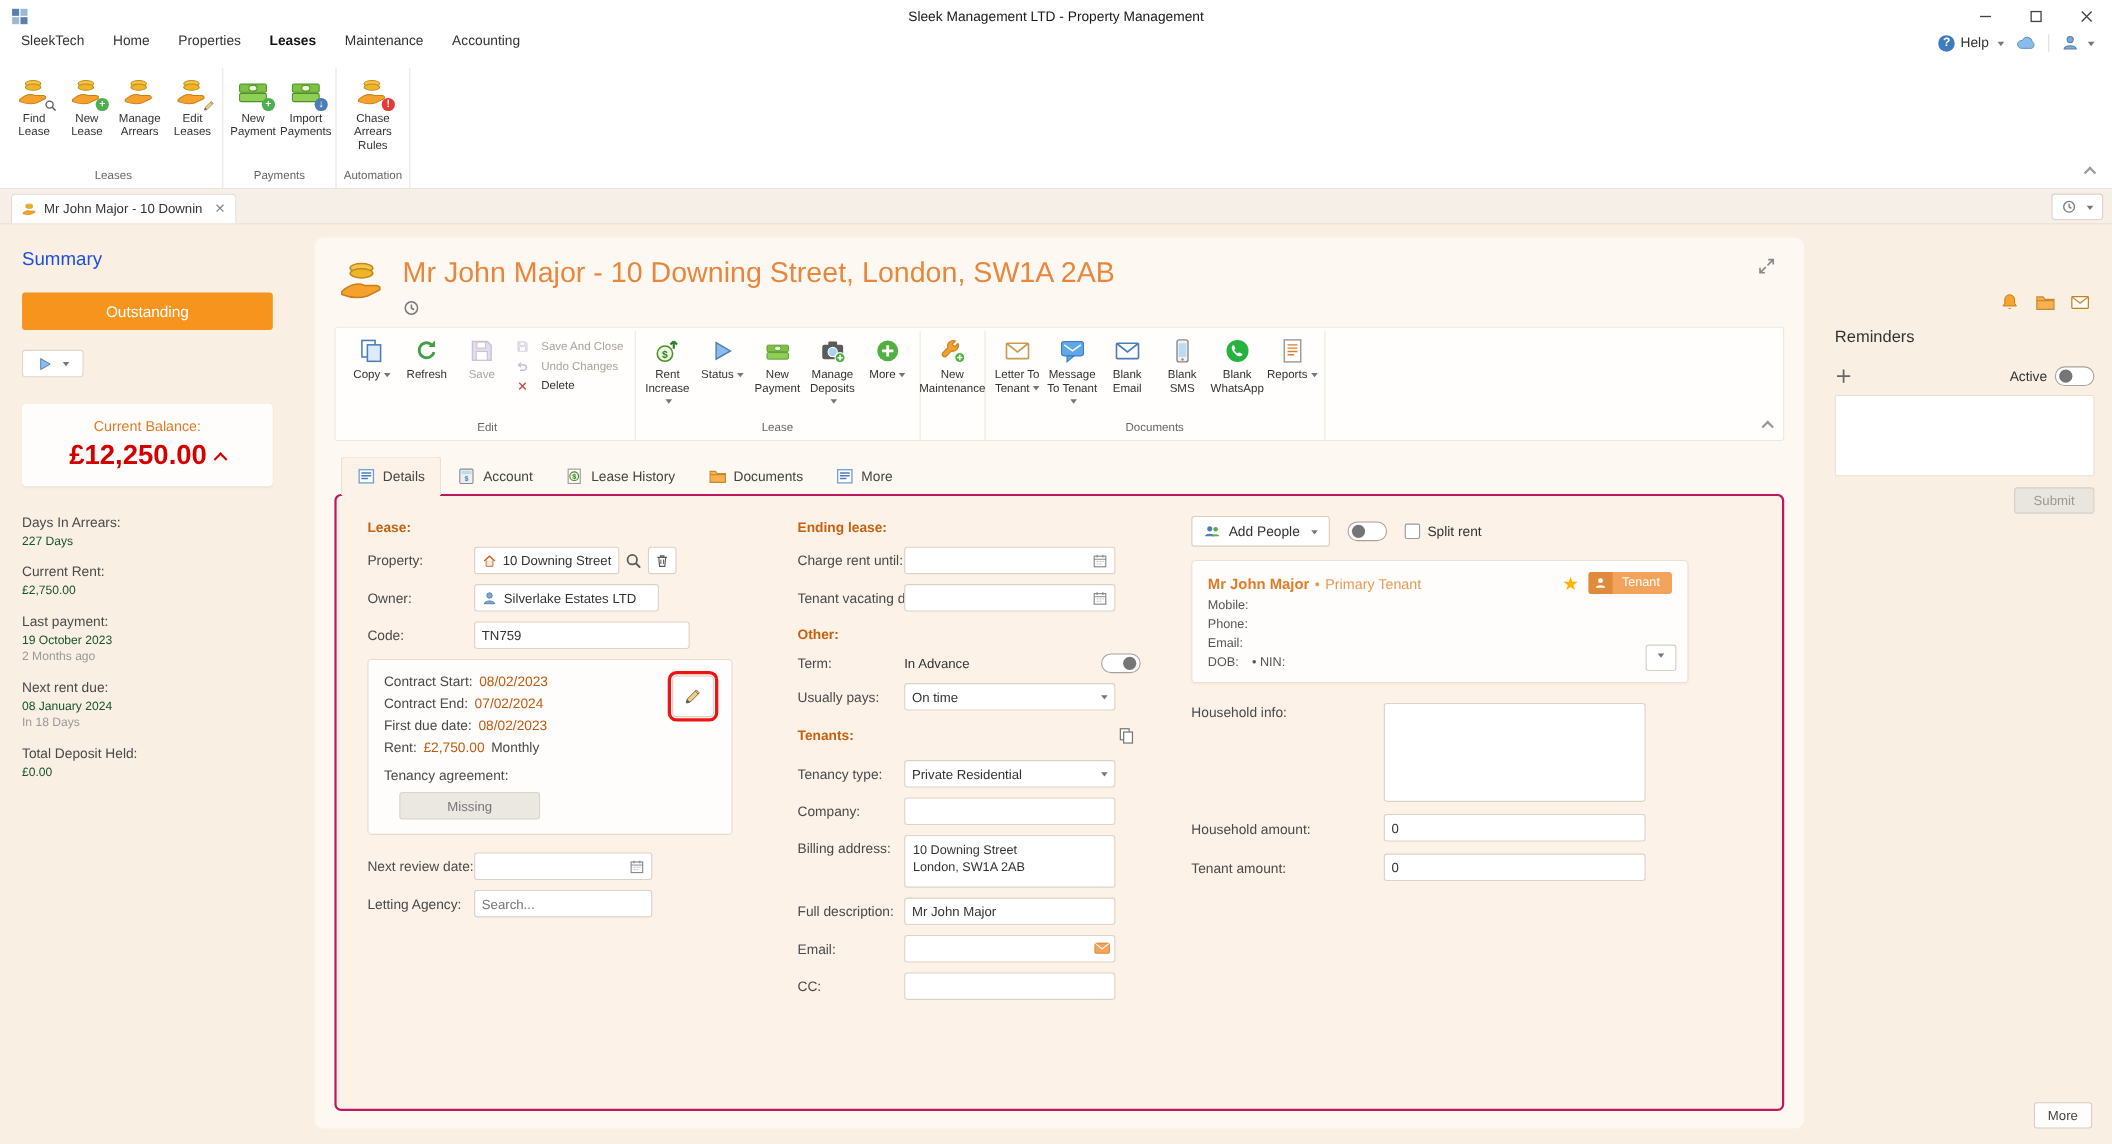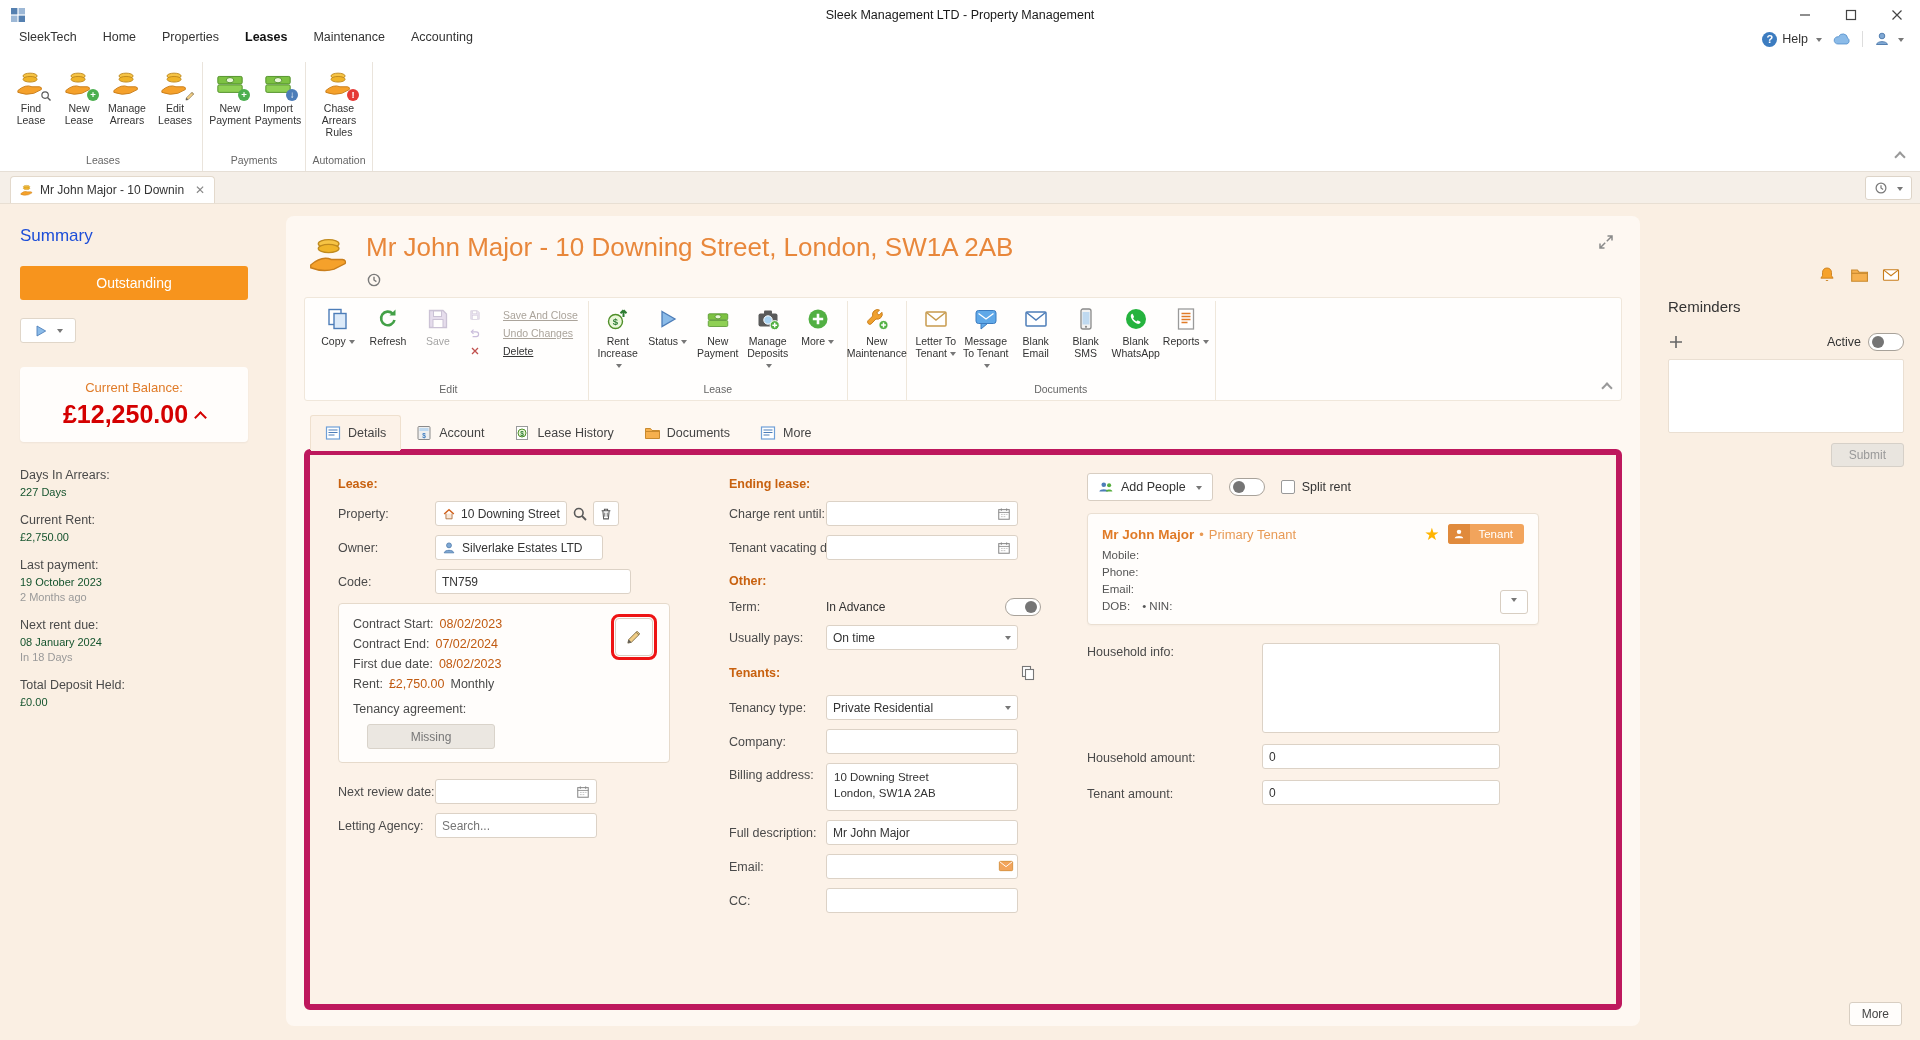--- a/index.html
+++ b/index.html
@@ -70,32 +70,32 @@
 .page-title{font-size:26px;color:#E8873B;font-weight:400;}
 .mh-history{margin-top:9px;background:none;border:none;}
 .expand-btn{position:absolute;right:8px;top:6px;background:none;border:none;}
 
 .toolbar{background:#FFFEFD;border:1px solid #F0E7DB;border-radius:3px;display:flex;padding:3px 4px 0;position:relative;height:104px;flex:none;}
 .tgroup{display:flex;flex-direction:column;border-right:1px solid #EFE7DB;padding:0 4px;}
 .tbtns{display:flex;flex:1;}
 .tbtn{width:50px;padding:6px 1px 2px;display:flex;flex-direction:column;align-items:center;gap:4px;font-size:10.5px;line-height:12px;color:#333;text-align:center;background:none;border:none;font-family:inherit;border-radius:3px;}
 .tbtn.dis{opacity:.45;}
 .tstack{display:flex;flex-direction:column;gap:6px;padding:8px 6px;}
-.tsmall{display:flex;align-items:flex-start;gap:22px;font-size:10.5px;color:#333;background:none;border:none;font-family:inherit;text-decoration:underline;}
+.tsmall{display:flex;align-items:flex-start;gap:11px;font-size:10.5px;color:#333;background:none;border:none;font-family:inherit;}
 .tsmall.dis{color:#ABA49B;}
 .tsmall.dis svg{opacity:.4;}
 .tgroup-label{font-size:10.5px;color:#666;text-align:center;padding:3px 0 5px;}
 .toolbar-collapse{position:absolute;right:10px;bottom:8px;background:none;border:none;}
 
 .tabs{display:flex;margin:14px 0 0 6px;position:relative;z-index:2;}
 .tab{display:flex;align-items:center;gap:7px;padding:9px 14px;font-size:12.5px;color:#444;border:1px solid transparent;border-bottom:none;border-radius:3px 3px 0 0;position:relative;}
 .tab.active{background:#FCF2E8;border-color:#EFE0CE;}
 .tab.active::after{content:"";position:absolute;left:0;right:0;bottom:-1px;height:1px;background:#FCF2E8;}
 
-.form-wrap{flex:1;background:#FCF2E8;border:6px solid #be185d;border-radius:6px;margin-top:-1px;padding:18px 28px;display:flex;gap:46px;min-height:0;}
+.form-wrap{flex:1;background:#FCF2E8;border:2px solid #be185d;border-radius:6px;margin-top:-1px;padding:18px 28px;display:flex;gap:46px;min-height:0;}
 .fcol1{width:345px;flex:none;}
 .fcol2{width:312px;flex:none;}
 .fcol3{flex:1;min-width:0;}
 .sec-title{color:#C8610F;font-weight:bold;font-size:12.5px;margin:4px 0 10px;}
 .sec-head{display:flex;align-items:center;margin:10px 0 10px;}
 .sec-head .sec-title{margin:0;}
 .frow{display:flex;align-items:center;margin-bottom:9px;}
 .flabel{width:97px;flex:none;font-size:12.5px;color:#4a4a4a;white-space:nowrap;overflow:hidden;}
 .fctl{height:25px;background:#fff;border:1px solid #DCD2C6;border-radius:3px;display:flex;align-items:center;padding:0 6px;font-size:12px;color:#333;font-family:inherit;}
 input.fctl{display:inline-block;}

